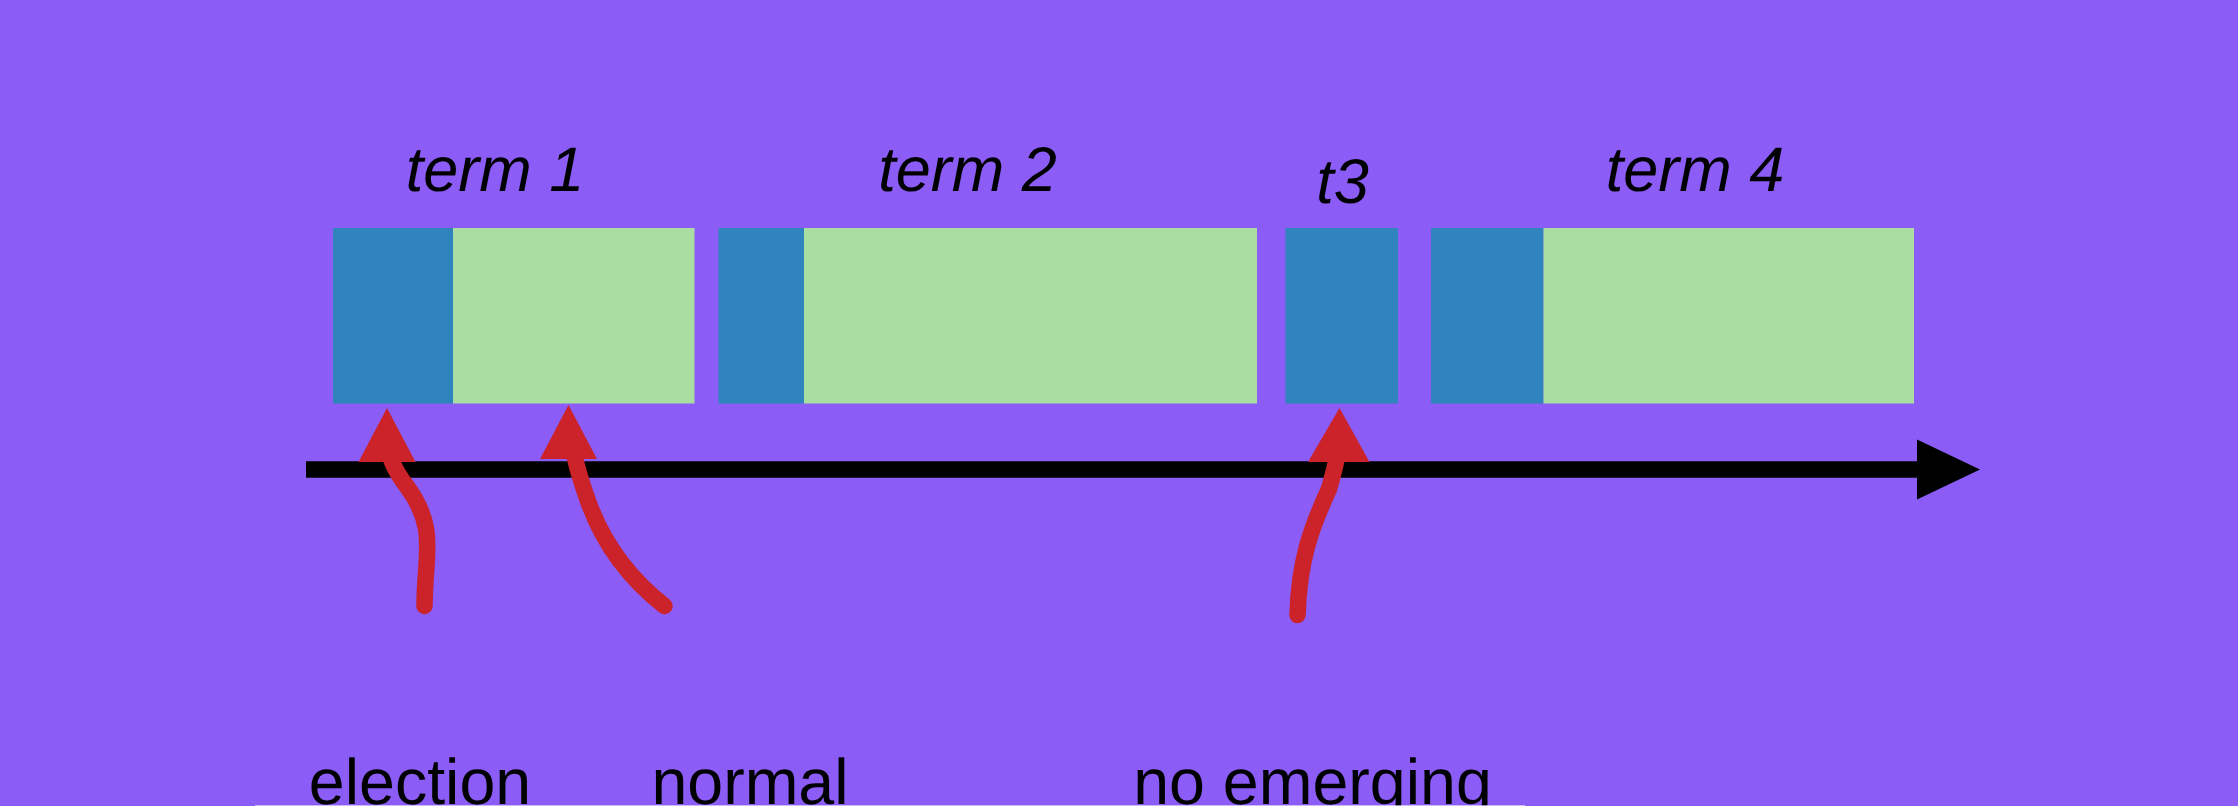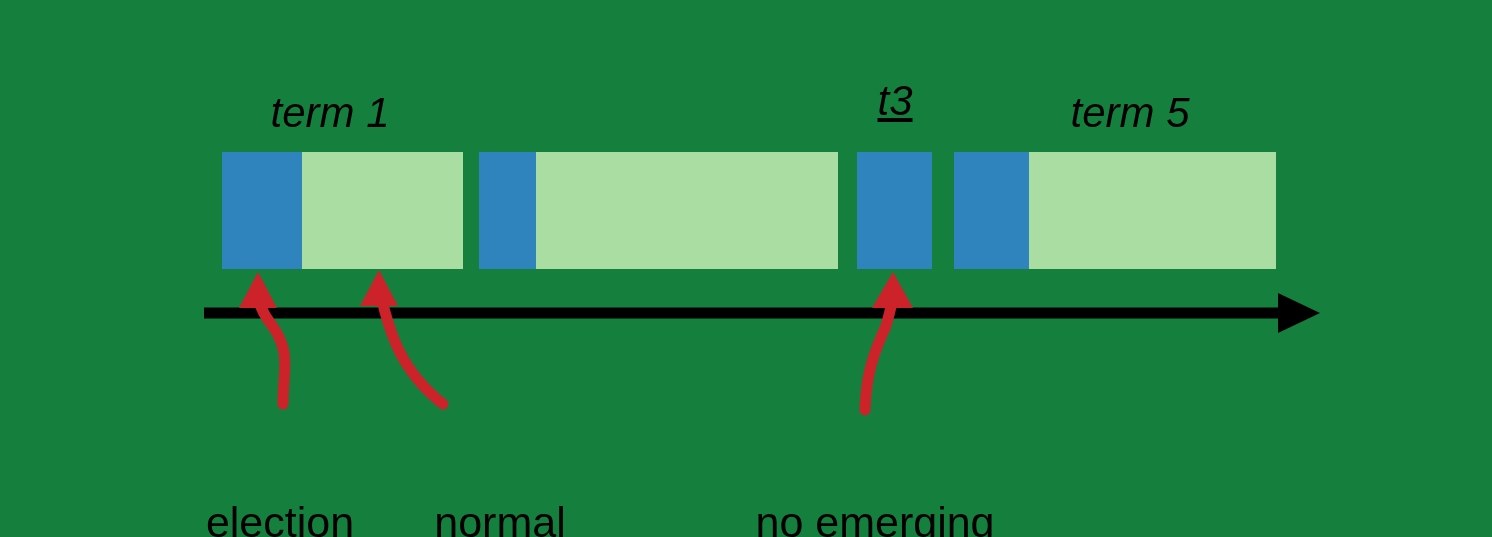--- a/index.html
+++ b/index.html
@@ -8,21 +8,21 @@
     background: #ffffff;
   }
   body {
     font-family: "Liberation Sans", sans-serif;
     -webkit-font-smoothing: antialiased;
   }
   #diagram {
     position: relative;
     width: 1492px;
     height: 537px;
-    background: #15803d;
+    background: #8b5cf6;
     overflow: hidden;
   }
   .term-label {
     position: absolute;
     font-style: italic;
     font-size: 42px;
     color: #000000;
     white-space: nowrap;
     text-align: center;
     line-height: 1;
@@ -62,22 +62,23 @@
     color: #000000;
     white-space: nowrap;
   }
 </style>
 </head>
 <body>
 
 <div id="diagram">
 
   <div class="term-label" style="left:230px; top:92px; width:200px;">term 1</div>
-  <div class="term-label" style="left:845px; top:80px; width:100px;text-decoration:underline;">t3</div>
-  <div class="term-label" style="left:1030px; top:92px; width:200px;">term 5</div>
+  <div class="term-label" style="left:545px; top:92px; width:200px;">term 2</div>
+  <div class="term-label" style="left:845px; top:100px; width:100px;">t3</div>
+  <div class="term-label" style="left:1030px; top:92px; width:200px;">term 4</div>
 
   <div class="term-bar" style="left:222px; width:241px;">
     <div class="seg seg-election" style="left:0px; width:80px;"></div>
     <div class="seg seg-normal" style="left:80px; width:161px;"></div>
   </div>
 
   <div class="term-bar" style="left:479px; width:359px;">
     <div class="seg seg-election" style="left:0px; width:57px;"></div>
     <div class="seg seg-normal" style="left:57px; width:302px;"></div>
   </div>

